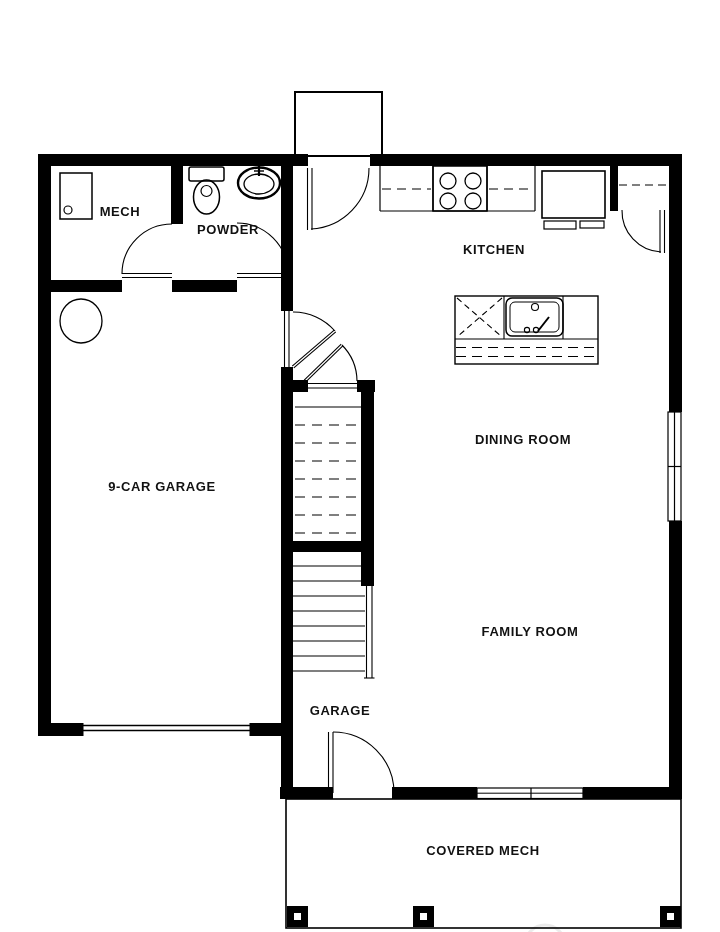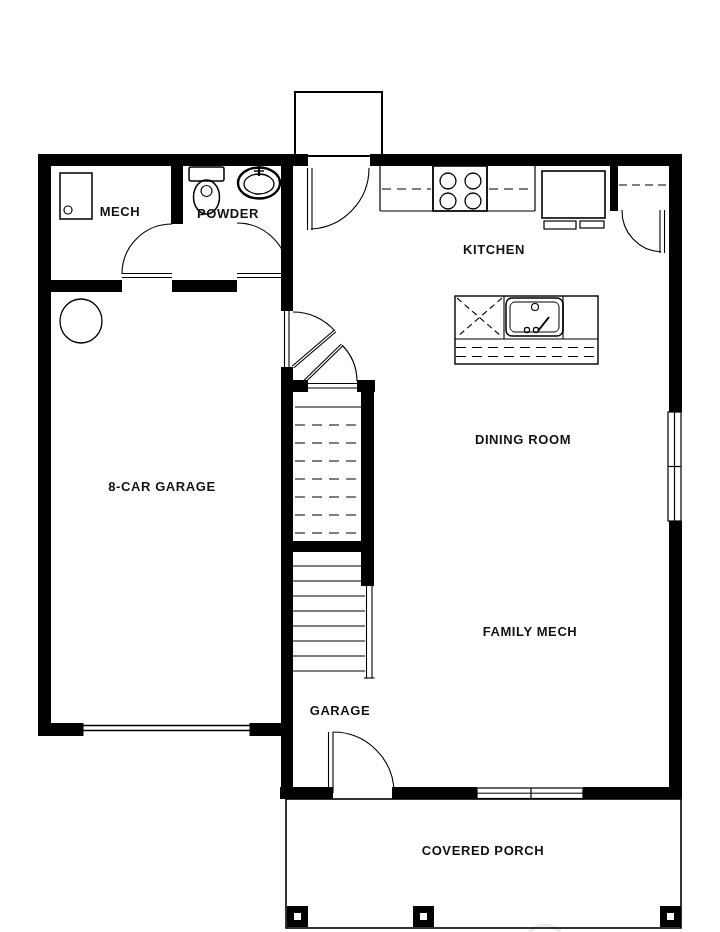--- a/index.html
+++ b/index.html
@@ -225,20 +225,20 @@
     </g>
     <g stroke="#000" fill="none">
       <ellipse cx="259" cy="139" rx="21" ry="15.5" stroke-width="2.4"></ellipse>
       <ellipse cx="259" cy="140" rx="15" ry="10" stroke-width="1.3"></ellipse>
       <line x1="259" y1="122" x2="259" y2="132" stroke-width="2.2"></line>
       <line x1="254" y1="127" x2="264" y2="127" stroke-width="1.4"></line>
     </g>
   </svg>
 
   <div class="lbl" style="left:120px;top:167px;">MECH</div>
-  <div class="lbl" style="left:228px;top:169px;">POWDER</div>
+  <div class="lbl" style="left:228px;top:185px;">POWDER</div>
   <div class="lbl" style="left:494px;top:205px;">KITCHEN</div>
   <div class="lbl" style="left:513px;top:395px;padding-left:20px;">DINING ROOM</div>
-  <div class="lbl" style="left:162px;top:442px;">8-CAR GARAGE</div>
-  <div class="lbl" style="left:530px;top:587px;">FAMILY MECH</div>
+  <div class="lbl" style="left:162px;top:442px;">9-CAR GARAGE</div>
+  <div class="lbl" style="left:530px;top:587px;">FAMILY ROOM</div>
   <div class="lbl" style="left:340px;top:666px;">GARAGE</div>
-  <div class="lbl" style="left:483px;top:806px;">COVERED PORCH</div>
+  <div class="lbl" style="left:483px;top:806px;">COVERED MECH</div>
 </div>
 
 </body></html>

